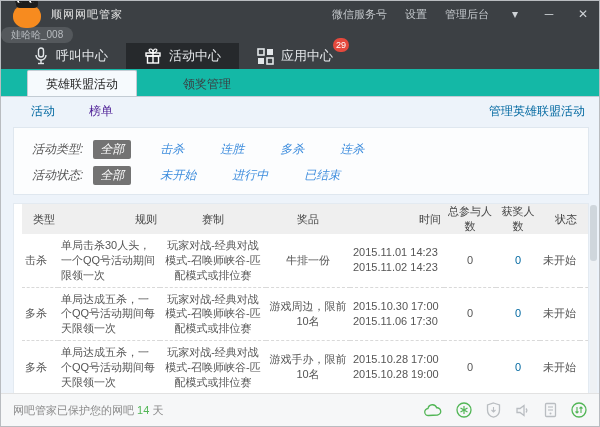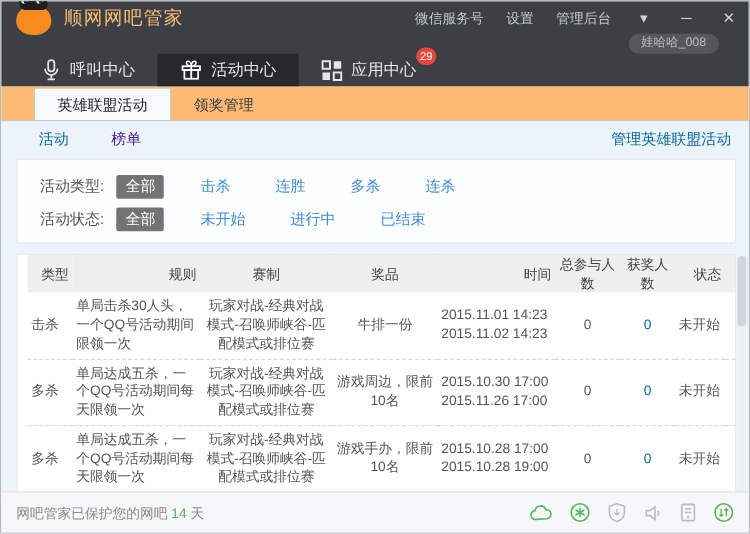--- a/index.html
+++ b/index.html
@@ -9,48 +9,48 @@
 
   
   .header { position:relative; height:68px; background:#3c4044; }
   .titlebar { display:flex; align-items:center; height:26px; padding:0 8px; }
   .logo { position:relative; width:34px; height:34px; margin:2px 6px 0 2px; flex:0 0 auto; }
   .logo .body { position:absolute; left:2px; top:6px; width:28px; height:24px; background:#f78b1f; border-radius:50% 50% 46% 46%; }
   .logo .head { position:absolute; left:5px; top:-3px; width:22px; height:13px; background:#1d1d1d; border-radius:8px 8px 4px 4px; }
   .logo .eye { position:absolute; top:-2px; width:9px; height:9px; background:#fff; border:2px solid #1d1d1d; border-radius:50%; }
   .logo .eye.l { left:4px; } .logo .eye.r { left:16px; }
   .logo .eye:after { content:""; position:absolute; left:2px; top:2px; width:3px; height:3px; background:#1d1d1d; border-radius:50%; }
-  .app-title { color:#fdba74; font-size:15px; letter-spacing:1px; }
+  .app-title { color:#e5e5e5; font-size:11px; letter-spacing:1px; }
   .tb-right { margin-left:auto; display:flex; align-items:center; gap:18px; color:#c3c7cb; font-size:11px; }
   .tb-link { cursor:default; }
   .win-ctl { font-size:12px; color:#cfd3d7; width:16px; text-align:center; }
-  .userrow { height:16px; display:flex; justify-content:flex-end; padding-right:24px; }
+  .userrow { height:16px; display:flex; justify-content:flex-start; padding-right:10px; }
   .user-badge { background:#54585c; color:#b9bdc1; font-size:10px; line-height:15px; padding:0 10px; border-radius:8px; }
 
   
   .navbar { display:flex; align-items:stretch; height:26px; padding-left:14px; }
   .nav-item { position:relative; display:flex; align-items:center; gap:7px; padding:0 18px; color:#e3e6e9; font-size:13px; }
   .nav-item.active { background:#26292c; }
   .nav-item svg { display:block; }
   .nav-badge { position:absolute; top:-5px; right:2px; min-width:16px; height:14px; line-height:14px; background:#e5493d; color:#fff; font-size:9px; text-align:center; border-radius:8px; padding:0 3px; }
 
   
-  .tabstrip { display:flex; align-items:flex-end; height:28px; background:#fdba74; padding-left:26px; border-bottom:1px solid #c3ccd4; }
+  .tabstrip { display:flex; align-items:flex-end; height:28px; background:#14b8a6; padding-left:26px; border-bottom:1px solid #c3ccd4;gap:28px; }
   .tab { height:24px; line-height:24px; padding:0 18px; font-size:12px; color:#3a3f44; }
   .tab.active { background:#f6fafd; border:1px solid #c3ccd4; border-bottom:none; border-radius:2px 2px 0 0; height:26px; line-height:26px; color:#222; }
 
   
   .content { position:relative; height:302px; background:#edf3fa; }
   .subnav { display:flex; align-items:center; height:26px; padding:2px 14px 0 30px; }
   .subnav .lnk { margin-right:34px; }
   .blue { color:#0369a1; }
   .dark { color:#4c1d95; }
   .subnav .manage { margin-left:auto; font-size:12px; }
 
-  .filter-card { margin:4px 10px 0 12px; height:68px; background:#fcfdfe; border:1px solid #dfe7ef; padding:8px 18px; }
+  .filter-card { margin:4px 10px 0 12px; height:68px; background:#fcfdfe; border:1px solid #dfe7ef; padding:8px 18px;font-style:italic; }
   .filter-row { display:flex; align-items:center; height:26px; }
   .filter-label { color:#555; margin-right:10px; }
   .chip { display:inline-block; min-width:32px; text-align:center; padding:1px 7px; margin-right:22px; color:#3e8ddd; border-radius:2px; }
   .chip.selected { background:#737373; color:#fff; }
 
   .table-panel { margin:8px 10px 0 12px; height:196px; background:#fff; border:1px solid #e3eaf1; padding:0 8px; overflow:hidden; }
   table { width:100%; border-collapse:collapse; table-layout:fixed; font-size:11px; color:#555; }
   thead th { background:#efefef; height:24px; font-weight:normal; color:#444; font-size:11px; text-align:right; padding:0 3px; }
   td { padding:4px 3px; vertical-align:middle; line-height:1.35; }
   tbody tr { border-bottom:1px dashed #d9d9d9; height:52px; }
@@ -195,21 +195,21 @@
             <td class="c-status">未开始</td>
             <td class="c-act"></td>
           </tr>
           <tr>
             <td class="c-type">多杀</td>
             <td class="c-rule">单局达成五杀，一个QQ号活动期间每天限领一次</td>
             <td class="c-format">玩家对战-经典对战模式-召唤师峡谷-匹配模式或排位赛</td>
             <td class="c-prize">游戏周边，限前10名</td>
             <td class="c-time">
               <div class="time-line">2015.10.30 17:00</div>
-              <div class="time-line">2015.11.26 17:00</div>
+              <div class="time-line">2015.11.06 17:30</div>
             </td>
             <td class="c-part">0</td>
             <td class="c-win"><span class="blue">0</span></td>
             <td class="c-status">未开始</td>
             <td class="c-act"></td>
           </tr>
           <tr>
             <td class="c-type">多杀</td>
             <td class="c-rule">单局达成五杀，一个QQ号活动期间每天限领一次</td>
             <td class="c-format">玩家对战-经典对战模式-召唤师峡谷-匹配模式或排位赛</td>

